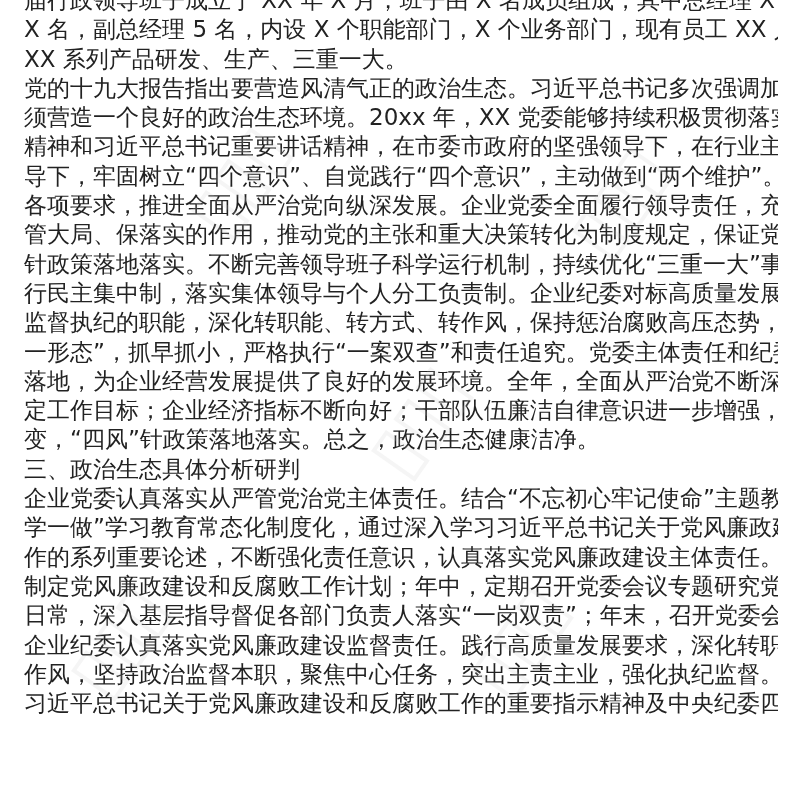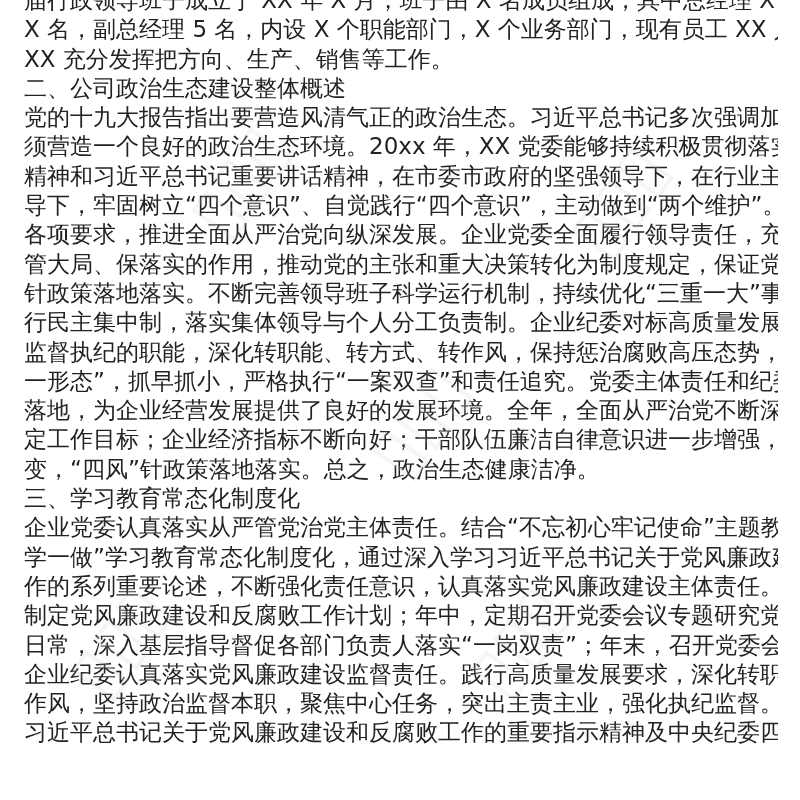--- a/index.html
+++ b/index.html
@@ -16,36 +16,35 @@
     position: absolute; font-family: "DejaVu Sans", sans-serif; font-size: 70px;
     color: rgba(200,200,200,0.18); transform: rotate(-55deg); white-space: nowrap;
   }
 </style>
 </head>
 <body>
 
 <div class="page" id="page">
     <div class="line justify">届行政领导班子成立于 XX 年 X 月，班子由 X 名成员组成，其中总经理 X 名，常务副总经理</div>
     <div class="line justify">X 名，副总经理 5 名，内设 X 个职能部门，X 个业务部门，现有员工 XX 人。公司主要承担</div>
-    <div class="line">XX 充分发挥把方向、生产、销售等工作。</div>
-    <div class="line">二、公司政治生态建设整体概述</div>
+    <div class="line">XX 系列产品研发、生产、三重一大。</div>
     <div class="line justify">党的十九大报告指出要营造风清气正的政治生态。习近平总书记多次强调加强党的建设，必</div>
     <div class="line justify">须营造一个良好的政治生态环境。20xx 年，XX 党委能够持续积极贯彻落实党的十九大报告</div>
     <div class="line justify">精神和习近平总书记重要讲话精神，在市委市政府的坚强领导下，在行业主管部门的大力指</div>
     <div class="line justify">导下，牢固树立“四个意识”、自觉践行“四个意识”，主动做到“两个维护”。积极落实党建工作</div>
     <div class="line justify">各项要求，推进全面从严治党向纵深发展。企业党委全面履行领导责任，充分发挥把方向、</div>
     <div class="line justify">管大局、保落实的作用，推动党的主张和重大决策转化为制度规定，保证党的理论和路线方</div>
     <div class="line justify">针政策落地落实。不断完善领导班子科学运行机制，持续优化“三重一大”事项制度，认真执</div>
     <div class="line justify">行民主集中制，落实集体领导与个人分工负责制。企业纪委对标高质量发展要求，注重发挥</div>
     <div class="line justify">监督执纪的职能，深化转职能、转方式、转作风，保持惩治腐败高压态势，运用监督执纪“第</div>
     <div class="line justify">一形态”，抓早抓小，严格执行“一案双查”和责任追究。党委主体责任和纪委监督责任的履行</div>
     <div class="line justify">落地，为企业经营发展提供了良好的发展环境。全年，全面从严治党不断深入，完成党建既</div>
     <div class="line justify">定工作目标；企业经济指标不断向好；干部队伍廉洁自律意识进一步增强，工作作风明显转</div>
     <div class="line">变，“四风”针政策落地落实。总之，政治生态健康洁净。</div>
-    <div class="line">三、学习教育常态化制度化</div>
+    <div class="line">三、政治生态具体分析研判</div>
     <div class="line justify">企业党委认真落实从严管党治党主体责任。结合“不忘初心牢记使命”主题教育成果，推进“两</div>
     <div class="line justify">学一做”学习教育常态化制度化，通过深入学习习近平总书记关于党风廉政建设和反腐败工</div>
     <div class="line justify">作的系列重要论述，不断强化责任意识，认真落实党风廉政建设主体责任。年初，专题研究</div>
     <div class="line justify">制定党风廉政建设和反腐败工作计划；年中，定期召开党委会议专题研究党风廉政建设工作，</div>
     <div class="line justify">日常，深入基层指导督促各部门负责人落实“一岗双责”；年末，召开党委会议总结党风廉政</div>
     <div class="line justify">企业纪委认真落实党风廉政建设监督责任。践行高质量发展要求，深化转职能、转方式、转</div>
     <div class="line justify">作风，坚持政治监督本职，聚焦中心任务，突出主责主业，强化执纪监督。年初，组织学习</div>
     <div class="line justify">习近平总书记关于党风廉政建设和反腐败工作的重要指示精神及中央纪委四次全会精神，制</div>
   </div>
 

